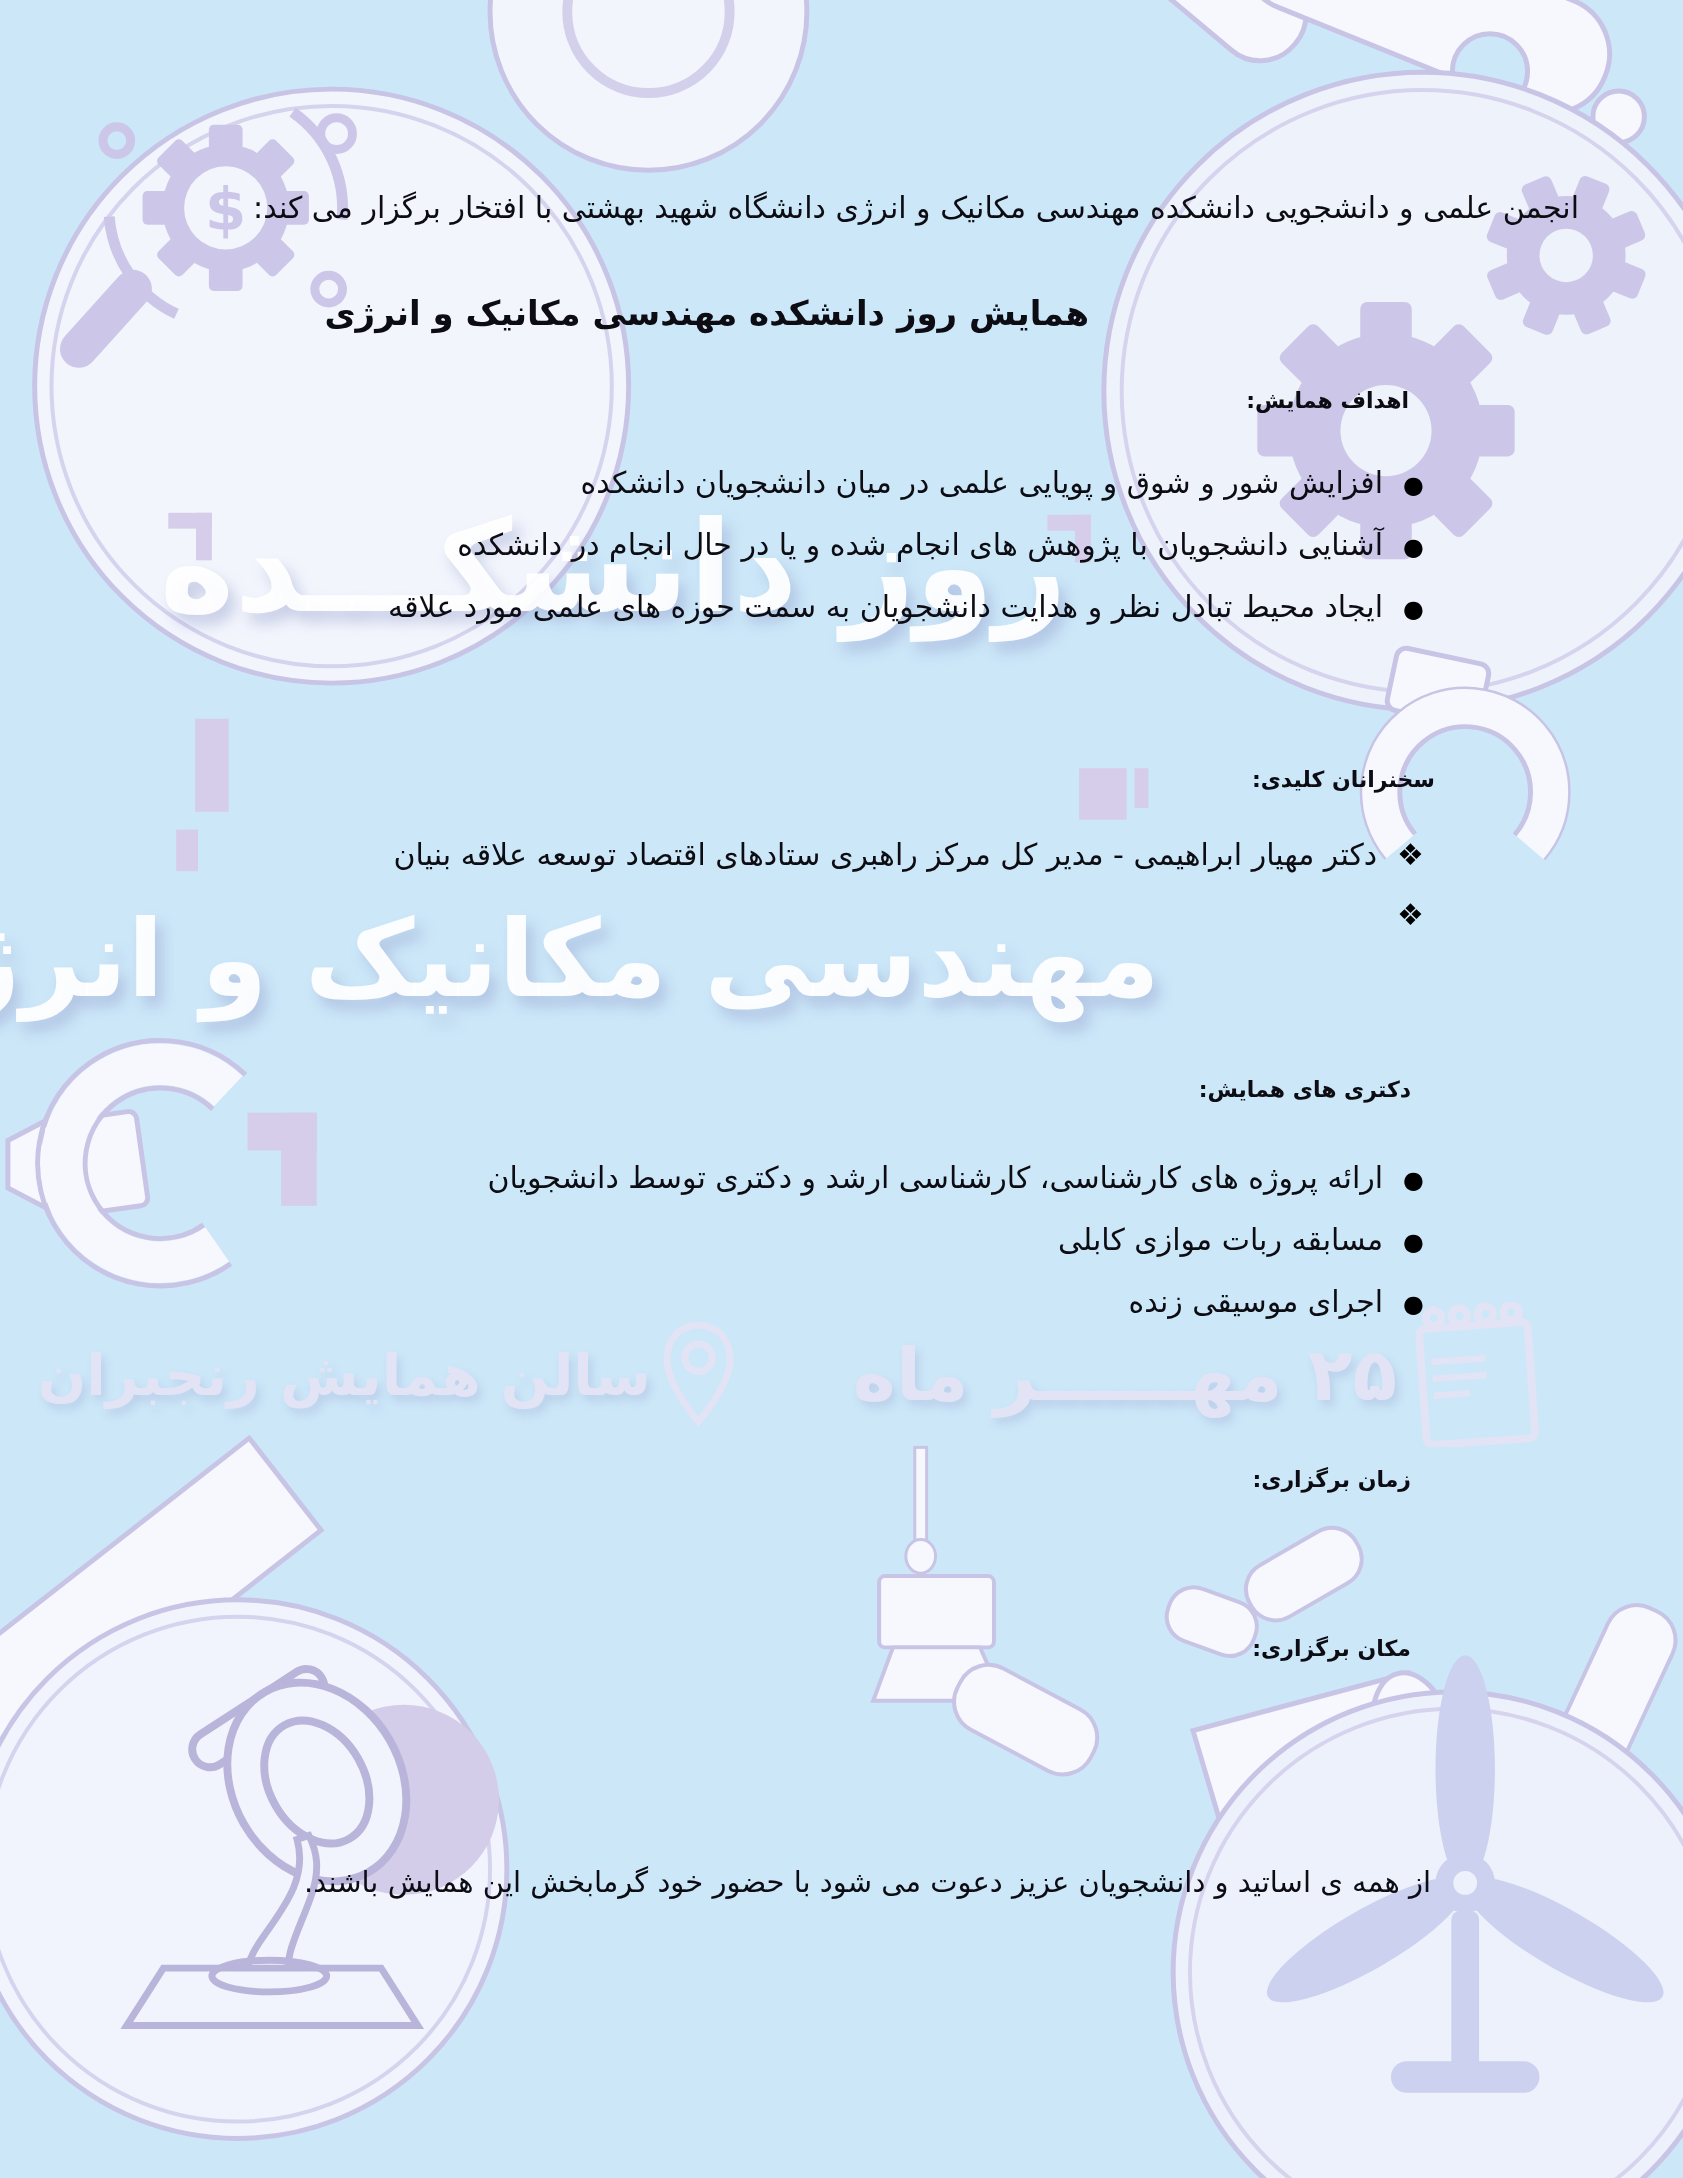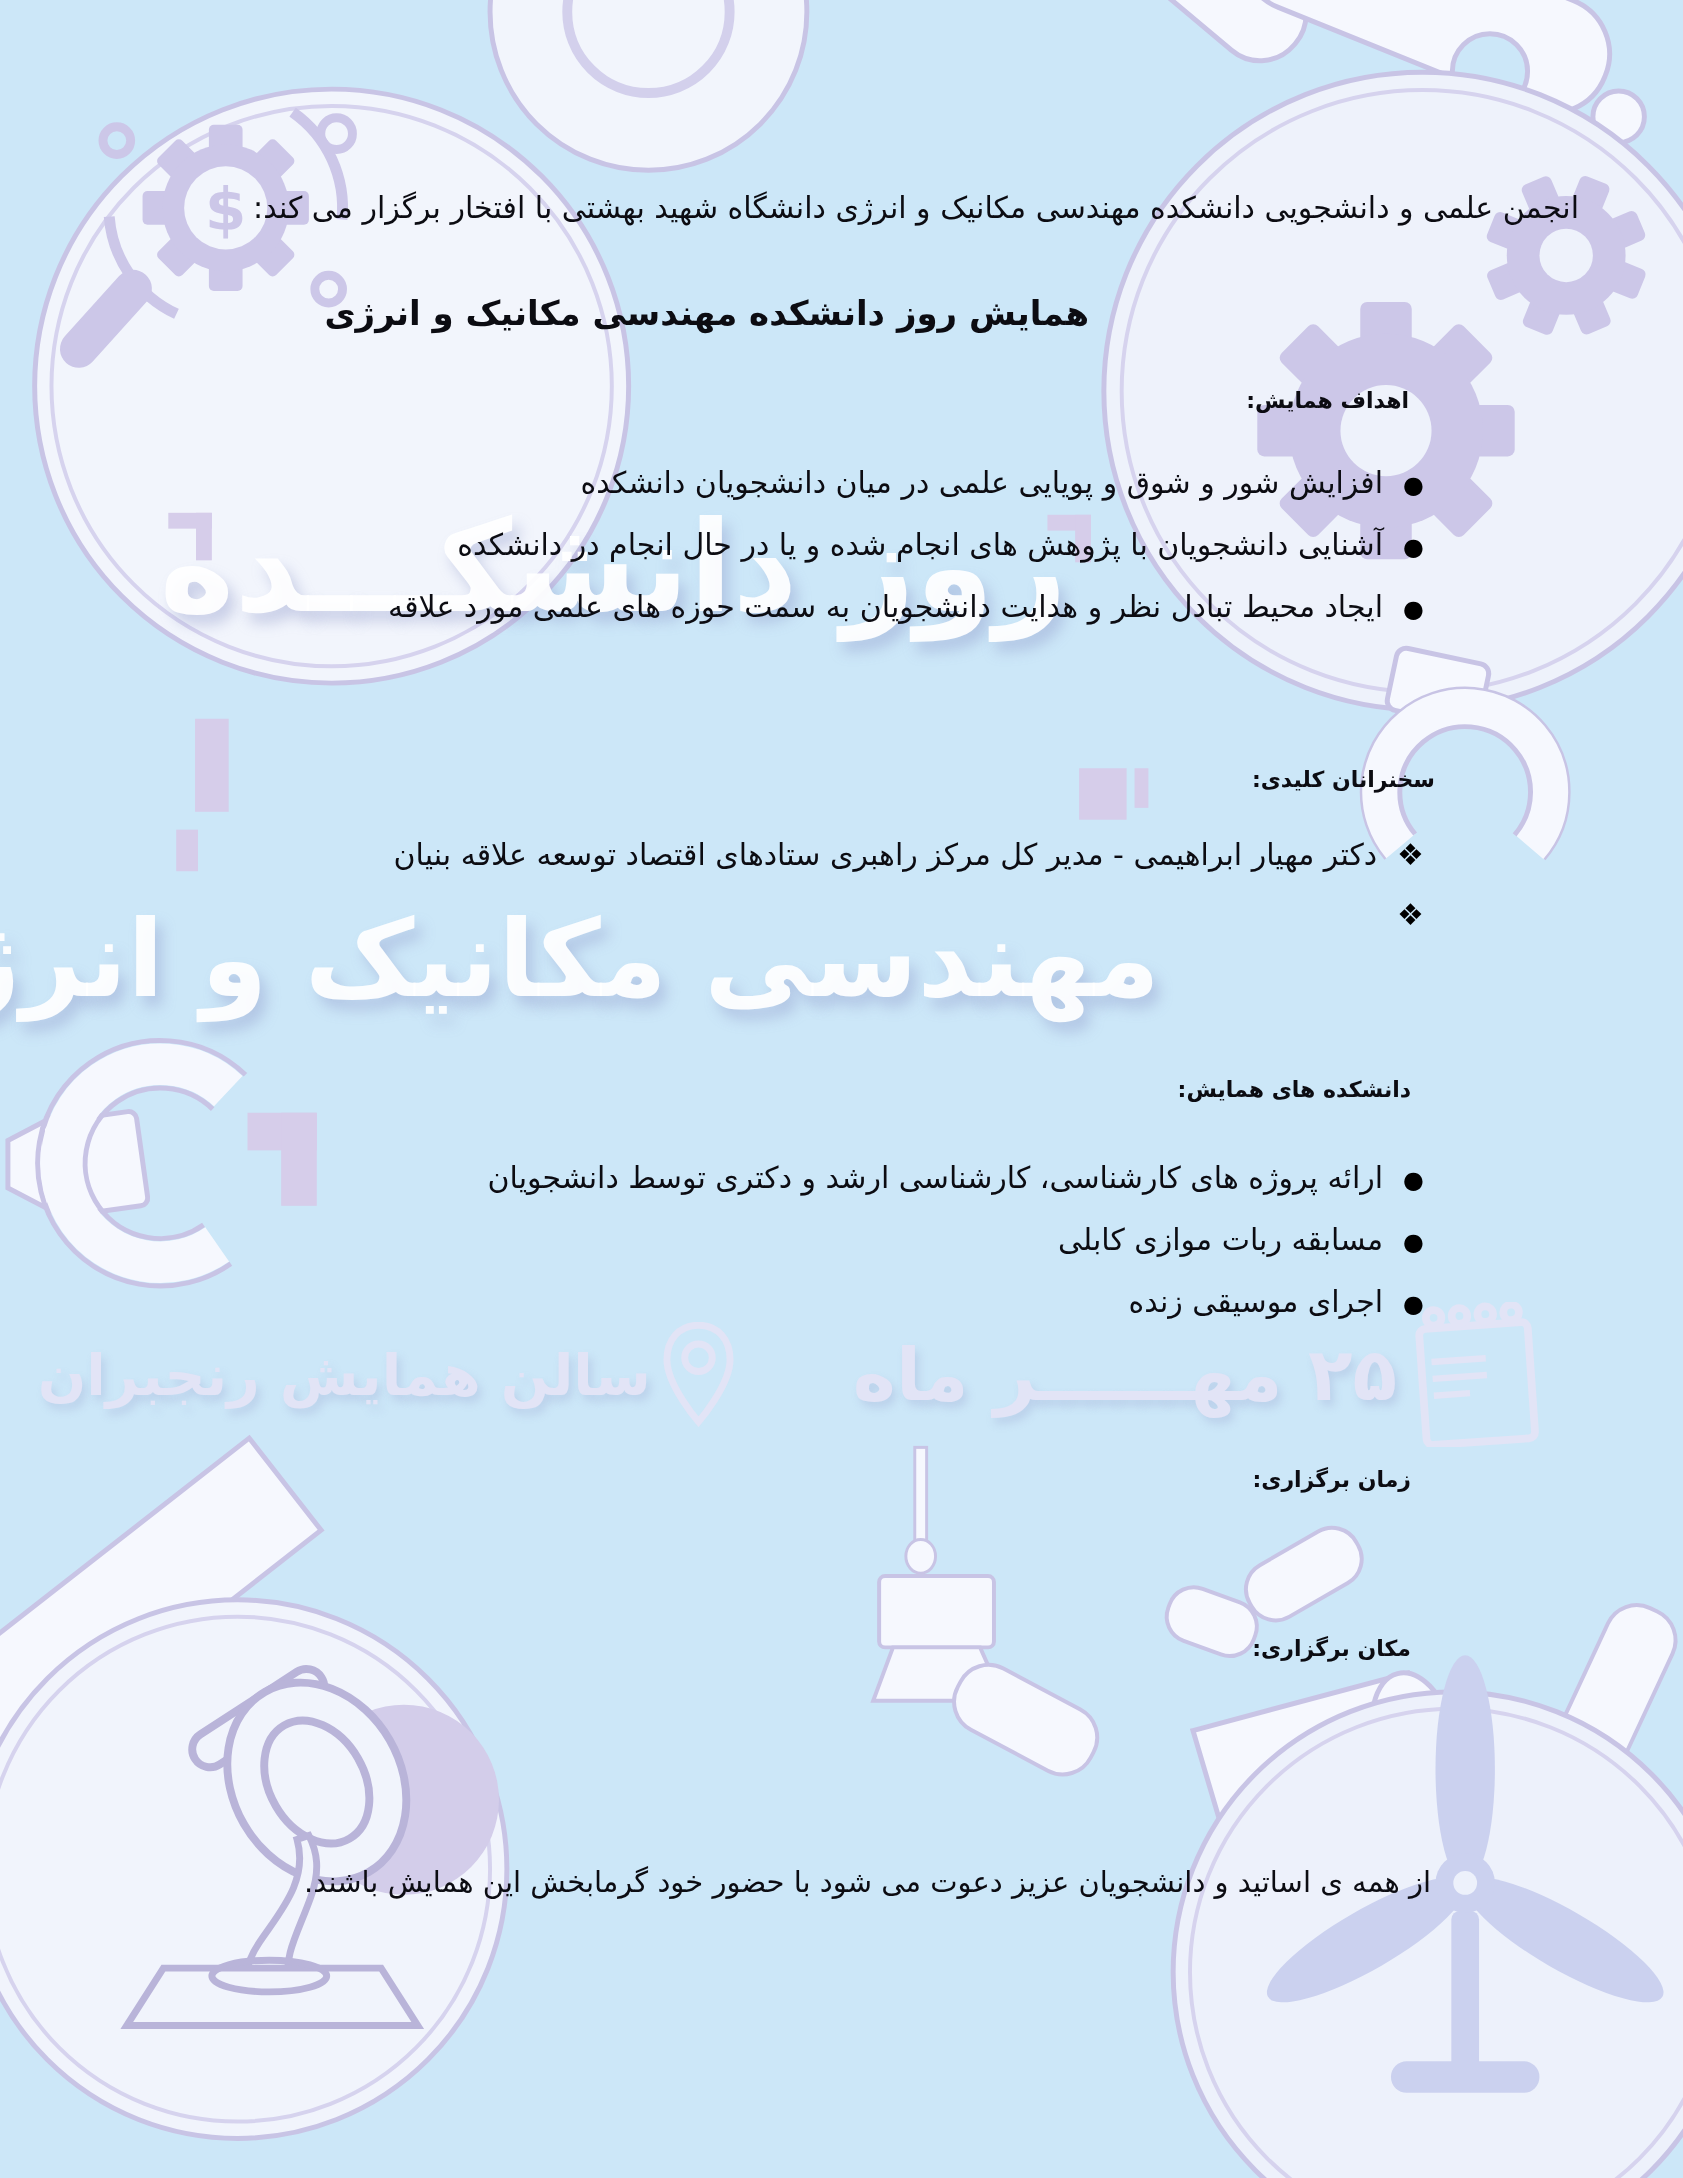--- a/index.html
+++ b/index.html
@@ -218,21 +218,21 @@
   <div class="list" style="top:837px; right:259px;">
     <div class="row">
       <span class="mark diamond">❖</span>
       <span class="it">دکتر مهیار ابراهیمی - مدیر کل مرکز راهبری ستادهای اقتصاد توسعه علاقه بنیان</span>
     </div>
     <div class="row">
       <span class="mark diamond">❖</span>
     </div>
   </div>
 
-  <div class="abs heading" style="top:1077px; right:272px;">دانشکده های همایش:</div>
+  <div class="abs heading" style="top:1077px; right:272px;">دکتری های همایش:</div>
 
   <div class="list" style="top:1160px; right:259px;">
     <div class="row">
       <span class="mark">●</span>
       <span class="it">ارائه پروژه های کارشناسی، کارشناسی ارشد و دکتری توسط دانشجویان</span>
     </div>
     <div class="row">
       <span class="mark">●</span>
       <span class="it">مسابقه ربات موازی کابلی</span>
     </div>

